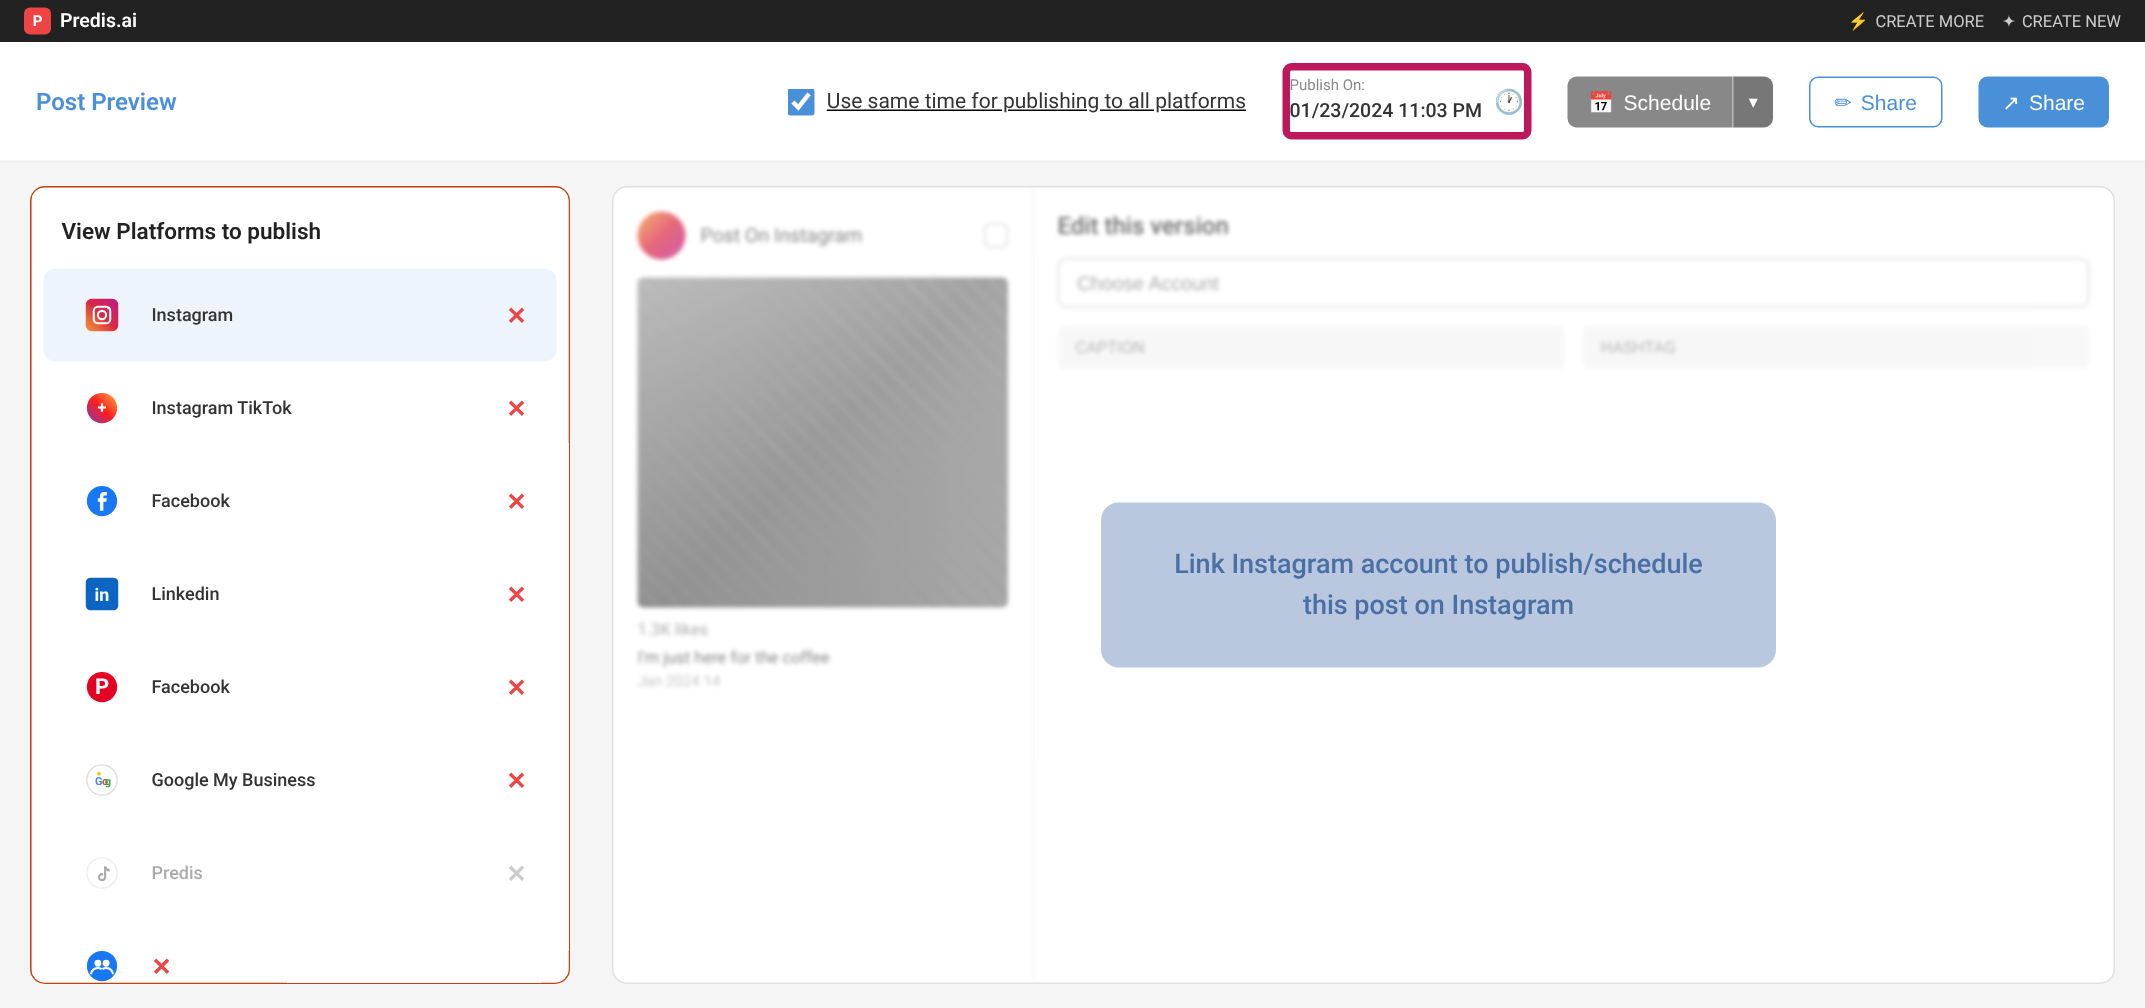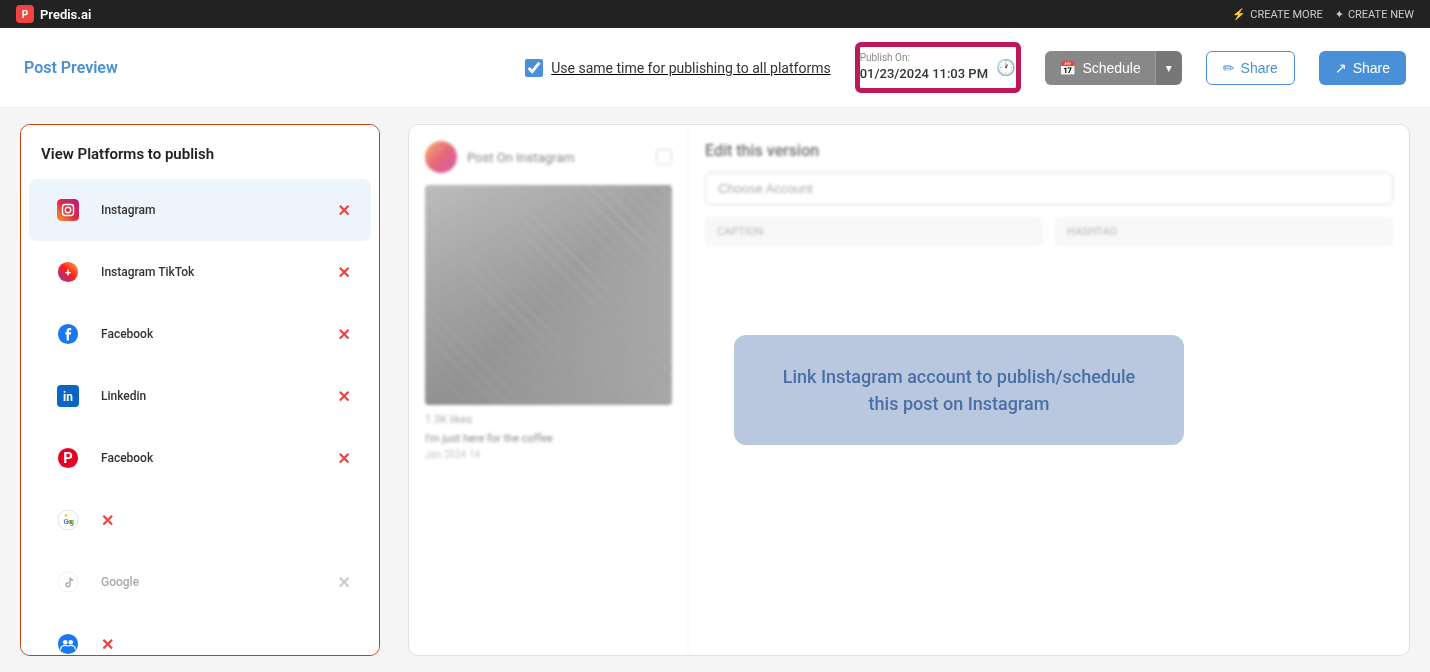--- a/index.html
+++ b/index.html
@@ -514,30 +514,31 @@
         <div class="platform-item">
           <div class="platform-icon">
             <svg width="22" height="22" viewBox="0 0 24 24" fill="none">
     <circle cx="12" cy="12" r="11" fill="white" stroke="#ddd"></circle>
     <text x="7" y="16" font-size="8" fill="#4285f4" font-weight="bold">G</text>
     <text x="12" y="16" font-size="8" fill="#ea4335" font-weight="bold">o</text>
     <text x="8" y="9" font-size="6" fill="#fbbc04">●</text>
     <text x="14" y="16" font-size="8" fill="#34a853" font-weight="bold">g</text>
   </svg>
           </div>
+          <span class="platform-name">Google My Business</span>
           <span class="remove-icon">✕</span>
         </div>
         <div class="platform-item">
           <div class="platform-icon">
             <svg width="22" height="22" viewBox="0 0 24 24" fill="none">
     <circle cx="12" cy="12" r="11" fill="#fff" stroke="#eee"></circle>
     <path d="M15 7c.5 1.5 1.5 2 2.5 2v2c-1 0-2-.3-2.5-1v5c0 2-1.5 3-3 3s-3-1.5-3-3 1.5-3 3-3c.3 0 .5 0 .8.1V14c-.3 0-.5-.1-.8-.1-1 0-1.5.5-1.5 1.2s.5 1.2 1.5 1.2 1.5-.5 1.5-1.2V7h2z" fill="#aaa"></path>
   </svg>
           </div>
-          <span class="platform-name muted">Google</span>
+          <span class="platform-name muted">Predis</span>
           <span class="remove-icon muted">✕</span>
         </div>
         <div class="platform-item">
           <div class="platform-icon">
             <svg width="22" height="22" viewBox="0 0 24 24" fill="none">
     <circle cx="12" cy="12" r="11" fill="#1877f2"></circle>
     <circle cx="9" cy="10" r="2.5" fill="white"></circle>
     <circle cx="15" cy="10" r="2.5" fill="white"></circle>
     <path d="M4 18c0-2.5 2.2-4.5 5-4.5 1 0 2 .3 2.7.8M12.3 14.3c.7-.5 1.7-.8 2.7-.8 2.8 0 5 2 5 4.5" stroke="white" stroke-width="1.5" fill="none"></path>
   </svg>

